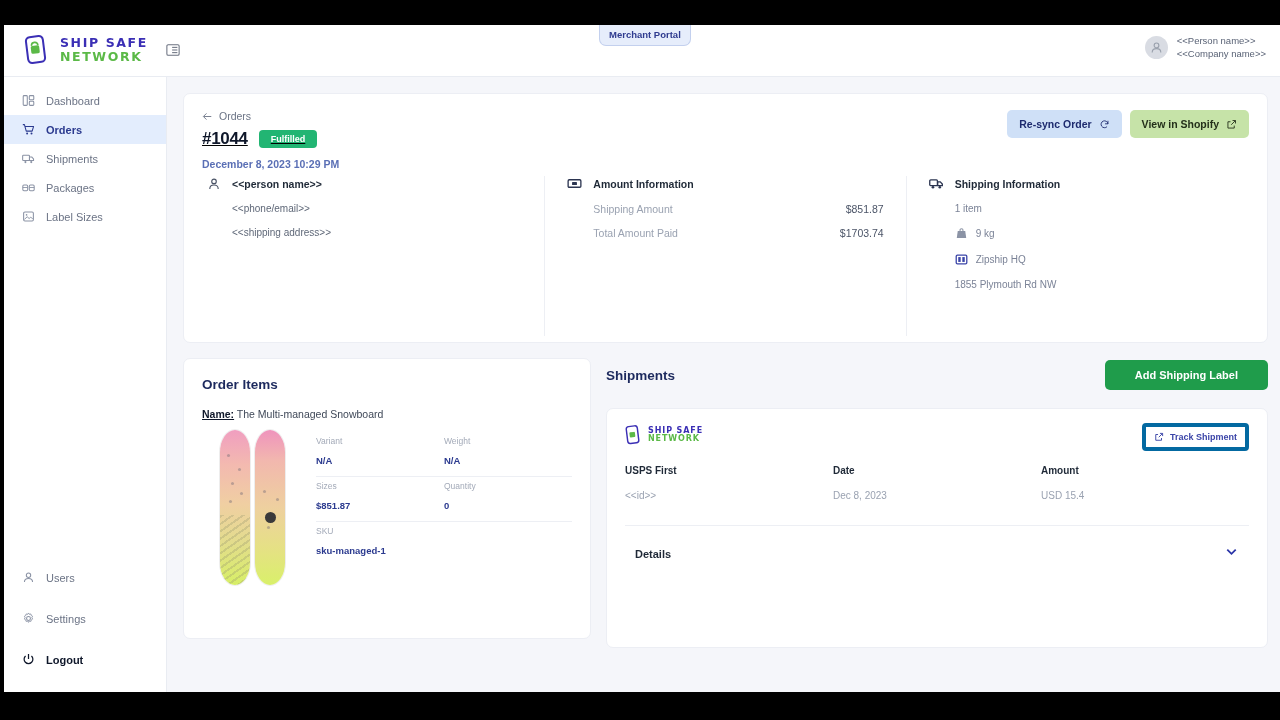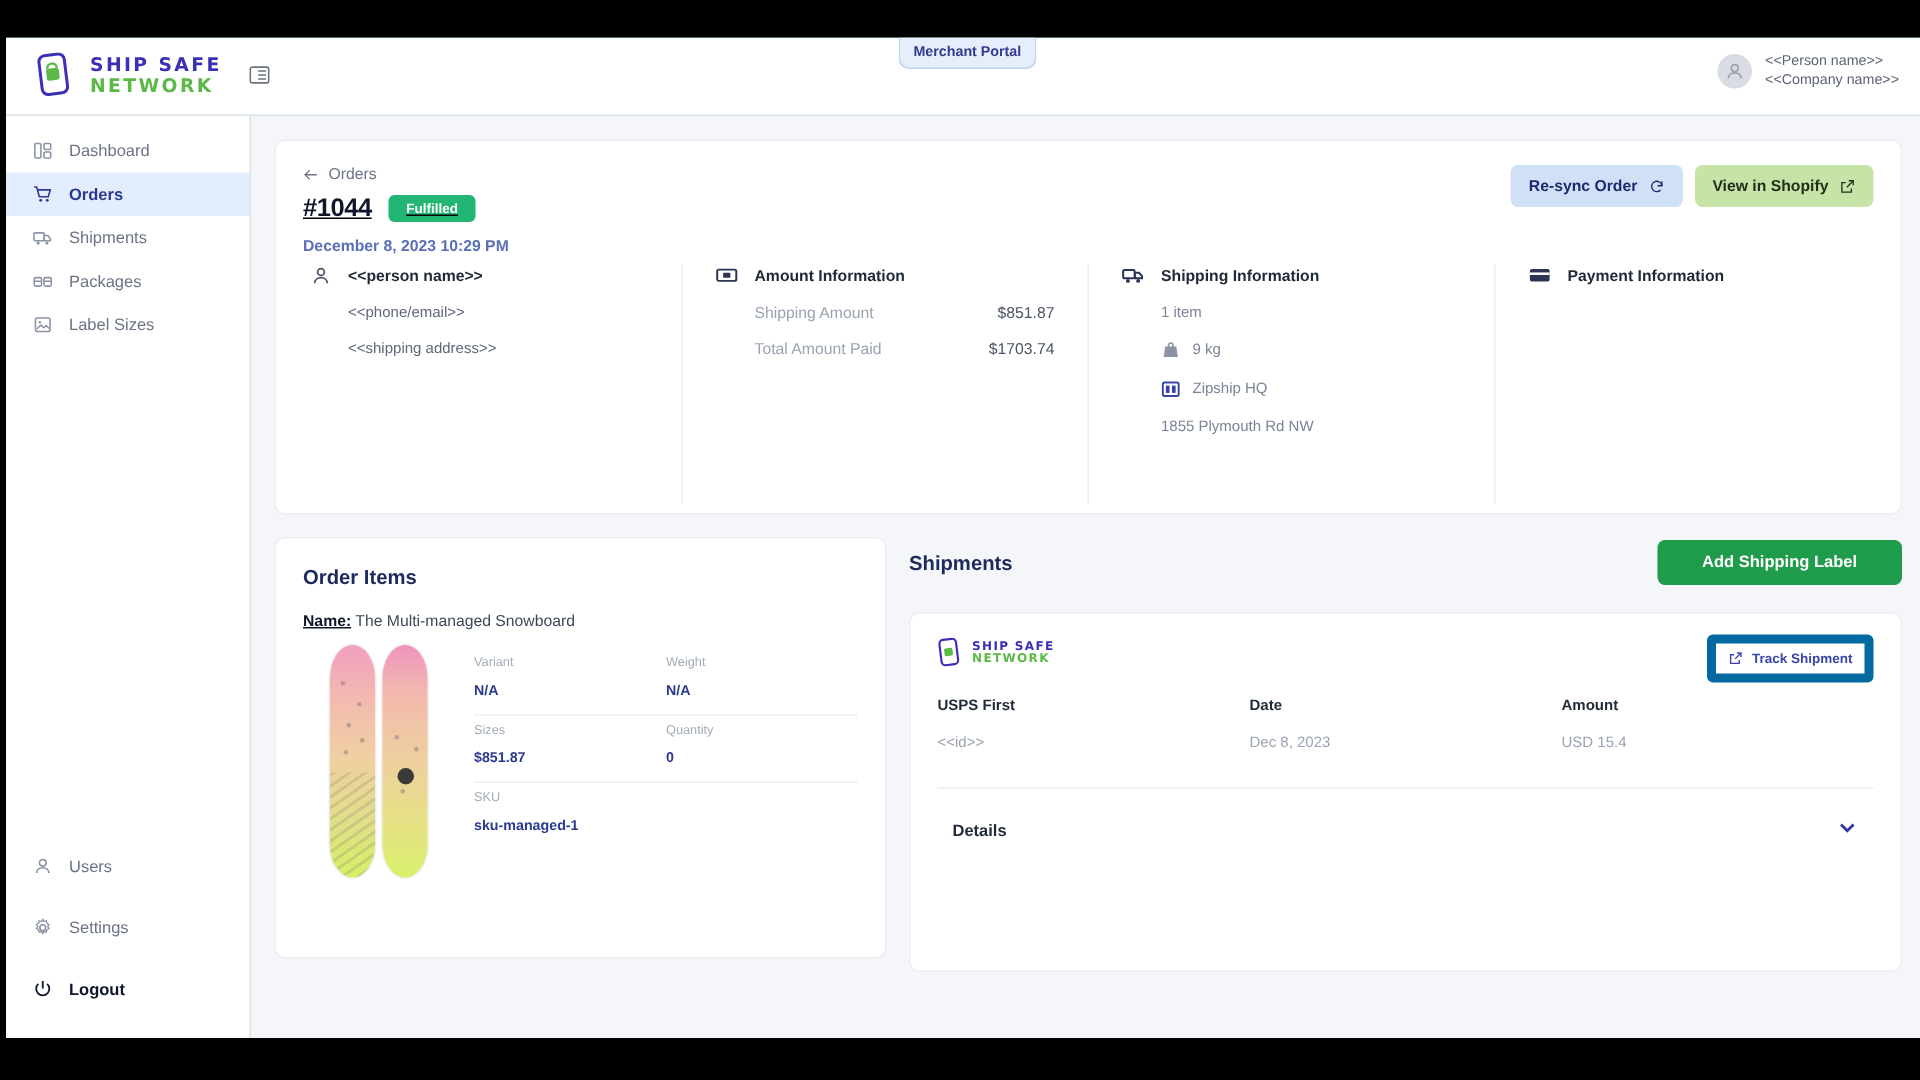--- a/index.html
+++ b/index.html
@@ -120,21 +120,21 @@
   .ship-head { display:flex; align-items:center; justify-content:space-between; padding:2px 0 0 0; }
   .ship-title { font-size:13.5px; font-weight:bold; color:#1d2a5e; }
   .btn-addlabel { background:#1f9c4b; color:#fff; font-size:11px; font-weight:bold; border-radius:5px; padding:9px 30px; cursor:pointer; }
   .ship-card { margin-top:18px; padding:16px 18px; position:relative; height:240px; }
   .ship-logo { display:flex; align-items:center; gap:6px; }
   .ship-logo .lm { width:17px; height:20px; }
   .ship-logo .lw { display:flex; flex-direction:column; line-height:1; }
   .ship-logo .lw .l1 { font-size:8px; font-weight:bold; color:#3b2fb5; letter-spacing:.9px; font-family:"DejaVu Sans", sans-serif; }
   .ship-logo .lw .l2 { font-size:8px; font-weight:bold; color:#5bb947; letter-spacing:.9px; font-family:"DejaVu Sans", sans-serif; }
   .btn-track { position:absolute; right:18px; top:14px; display:flex; align-items:center; gap:6px;
-     border:6px solid #0369a1; border-radius:4px; color:#3b45a8; font-size:9px; font-weight:bold; padding:5px 8px; cursor:pointer; background:#fff; }
+     border:4px solid #0369a1; border-radius:4px; color:#3b45a8; font-size:9px; font-weight:bold; padding:5px 8px; cursor:pointer; background:#fff; }
   .sn { margin-top:19px; font-size:11px; font-weight:bold; color:#0f172a; }
   .ship-grid { display:flex; margin-top:20px; }
   .ship-cell { width:208px; }
   .ship-lb { font-size:10px; font-weight:bold; color:#1f2937; margin-bottom:14px; }
   .ship-vl { font-size:10px; color:#9aa2b1; }
   .ship-div { border-top:1px solid #edeff4; margin-top:24px; }
   .details-row { display:flex; align-items:center; justify-content:space-between; padding:18px 10px 0 10px; cursor:pointer; }
   .details-lb { font-size:11px; font-weight:bold; color:#1f2937; }
   .chev-d { color:#2b35a8; }
 </style>
@@ -375,31 +375,20 @@
                 <rect x="1.5" y="2.5" width="13" height="11" rx="1.4" fill="none" stroke="#3b45a8" stroke-width="1.6"></rect>
                 <rect x="4" y="5" width="3" height="6" fill="#3b45a8"></rect>
                   <rect x="9" y="5" width="3" height="6" fill="#3b45a8"></rect>
               </svg>
               <span>Zipship HQ</span>
             </div>
             <div class="info-line">1855 Plymouth Rd NW</div>
           </div>
         </div>
 
-        <div class="info-col">
-          <div class="info-head">
-            <span class="ti">
-              <svg width="15" height="15" viewBox="0 0 16 16">
-                  <rect x="1" y="3.6" width="14" height="8.8" rx="1.4" fill="#2b3450"></rect>
-                  <rect x="1" y="6" width="14" height="1.8" fill="#fff"></rect>
-                </svg>
-            </span>
-            <span class="tt">Payment Information</span>
-          </div>
-        </div>
       </div>
     </div>
 
     <div class="lower">
 
       <div class="card items-card">
         <div class="items-title">Order Items</div>
         <div class="item-name">
           <b>Name:</b>
           <span>The Multi-managed Snowboard</span>

